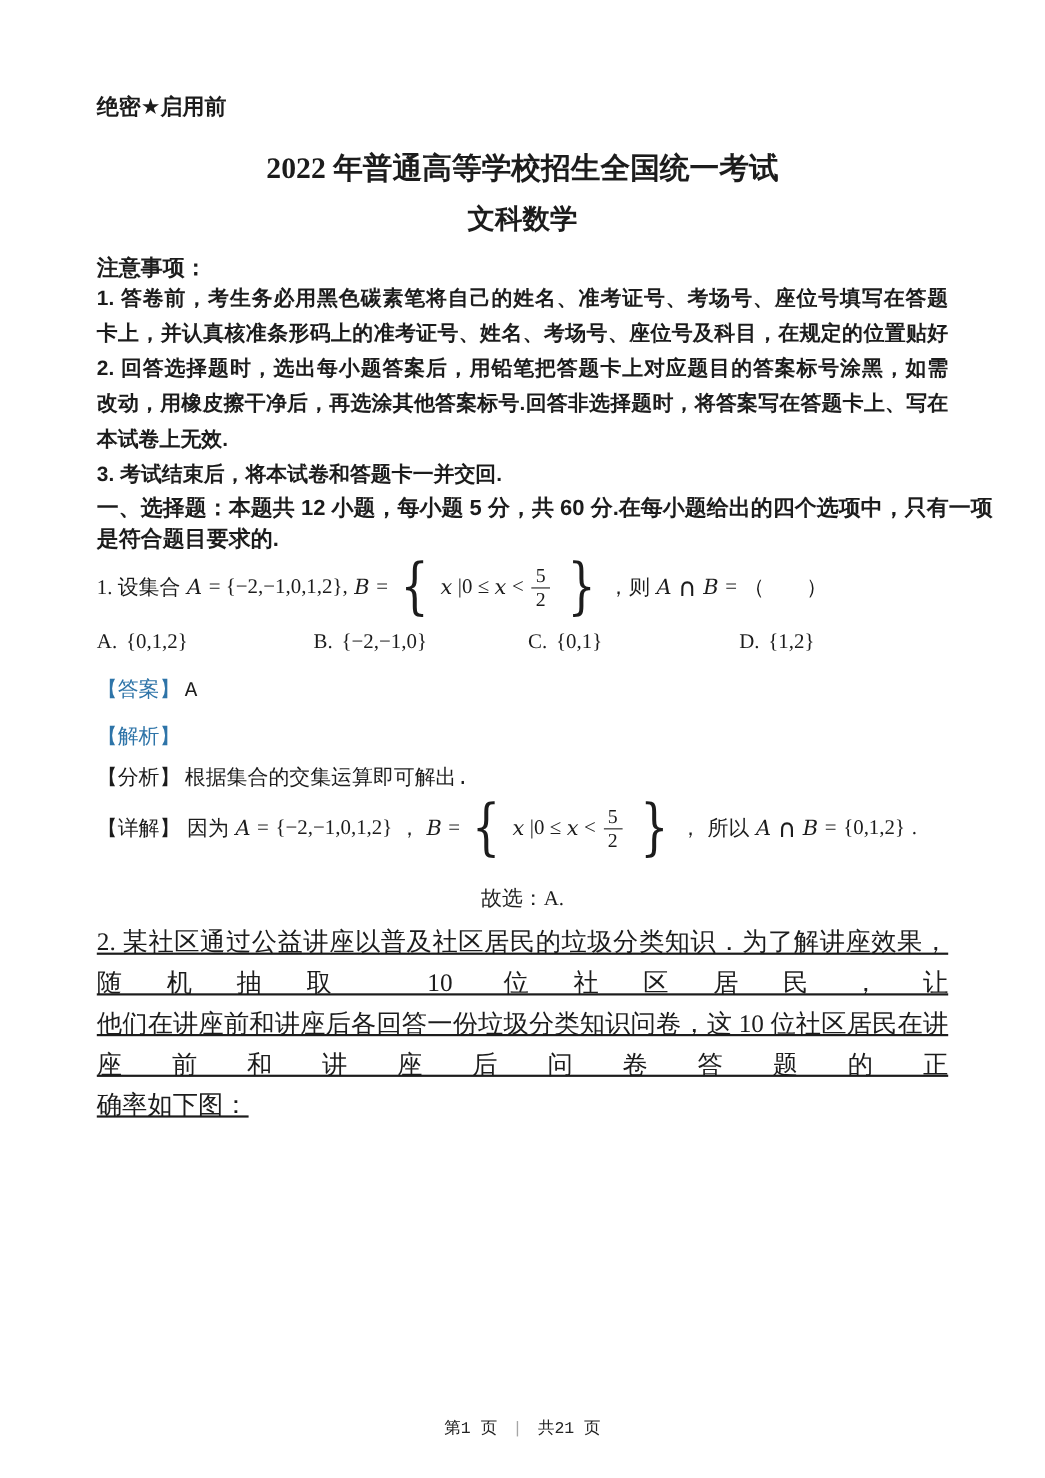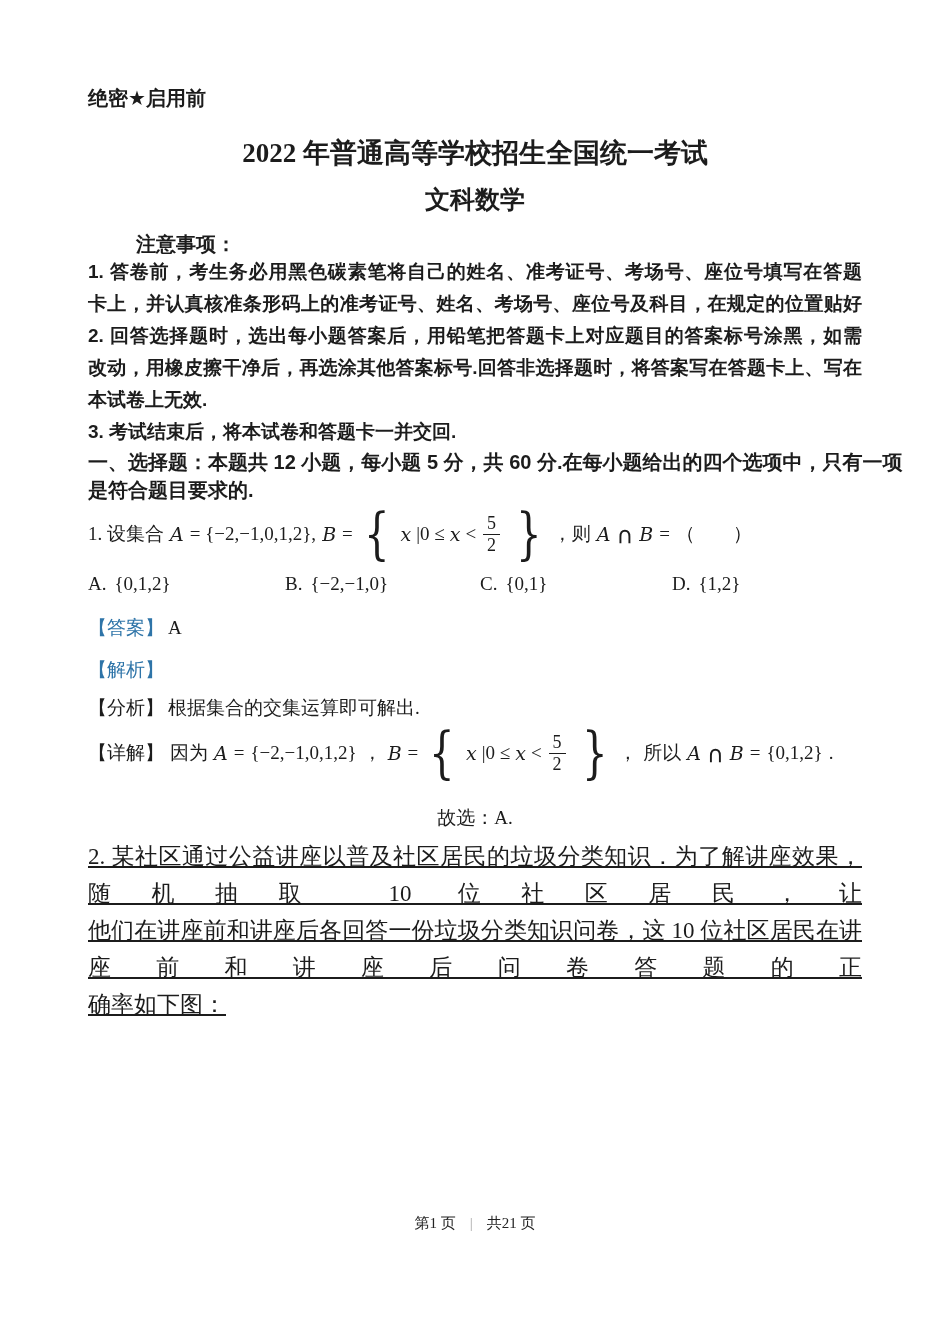--- a/index.html
+++ b/index.html
@@ -6,21 +6,21 @@
   .page{position:relative;width:950px;height:1344px;background:#ffffff;overflow:hidden;
         font-family:"Liberation Serif","DejaVu Serif",serif;color:#1c1c1c;border-radius:13px;}
   .content{padding:0 88px;}
 
   .secret{padding-top:86px;font-family:"Liberation Sans","DejaVu Sans",sans-serif;
           font-weight:700;font-size:20px;line-height:24px;}
   .title{margin:26px 0 0 0;text-align:center;font-weight:700;font-size:27px;line-height:34px;}
   .subtitle{margin:14px 0 0 0;text-align:center;font-weight:700;font-size:25px;line-height:32px;}
 
   .notice-h{margin-top:16px;font-family:"Liberation Sans","DejaVu Sans",sans-serif;
-            font-weight:700;font-size:20px;line-height:24px;margin-left:48px;}
+            font-weight:700;font-size:20px;line-height:24px;}
   .nline{font-family:"Liberation Sans","DejaVu Sans",sans-serif;font-weight:700;
          font-size:19px;line-height:32px;}
   .jl{text-align:justify;text-align-last:justify;}
 
   .sec-h{font-family:"Liberation Sans","DejaVu Sans",sans-serif;font-weight:700;
          font-size:20px;line-height:28px;white-space:nowrap;}
 
   .mrow{display:flex;align-items:center;font-size:19px;}
   .q1row{margin-top:0;height:60px;}
   .q1row > span{margin-right:6px;}
@@ -33,34 +33,34 @@
         line-height:1.15;margin:0 2px;}
   .frac .den{border-top:1.4px solid #1c1c1c;padding:0 4px;}
   .frac .num{padding:0 4px;}
   .cap{font-family:"DejaVu Sans",sans-serif;font-size:23px;position:relative;top:1px;}
 
   .opts{margin-top:8px;display:grid;grid-template-columns:197px 195px 192px auto;
         font-size:19px;line-height:24px;}
   .opt span{margin-right:8px;}
 
   .arow{display:flex;align-items:center;font-size:19px;line-height:24px;}
-  .arow > span{margin-right:4px;}
+  .arow > span{margin-right:4px;font-family:Liberation Mono, monospace;}
   .blue{color:#2e74a8;}
   .ans-row{margin-top:20px;}
   .jiexi-row{margin-top:18px;}
   .fenxi-row{margin-top:14px;}
   .detail-row{margin-top:2px;height:62px;}
   .detail-row > span{margin-right:6px;}
   .concl-row{margin-top:22px;font-size:19px;line-height:24px;text-align:center;}
 
   .q2l{font-size:23px;line-height:37px;text-decoration:underline;}
   .q2block{margin-top:8px;}
 
-  .footer{position:absolute;top:1213px;left:0;width:100%;display:flex;
-          justify-content:center;align-items:center;font-size:15px;line-height:20px;color:#222;}
+  .footer{position:absolute;top:1290px;left:0;width:100%;display:flex;
+          justify-content:center;align-items:center;font-size:15px;line-height:20px;color:#222;font-family:Liberation Mono, monospace;}
   .footer span{margin:0 7px;}
   .sep{color:#a6a6a6;}
 </style>
 </head>
 <body>
 
 <div class="page">
   <div class="content">
 
     <div class="secret">绝密★启用前</div>

